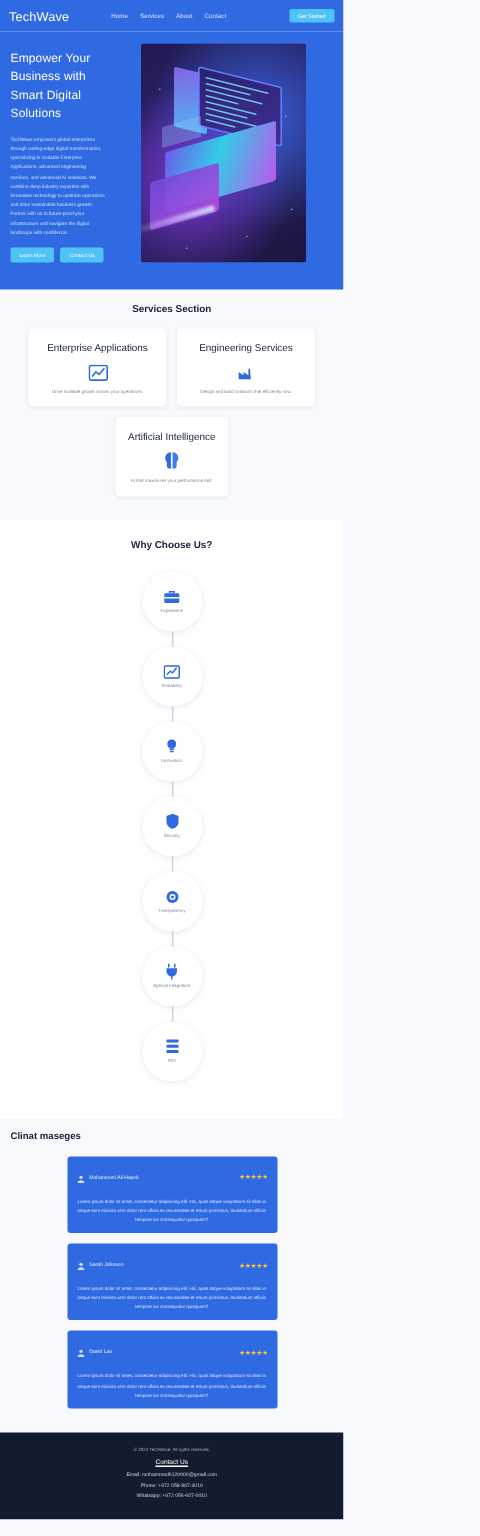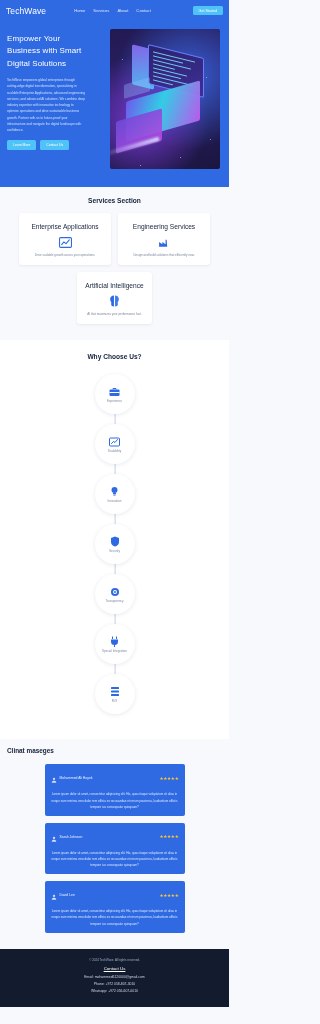--- a/index.html
+++ b/index.html
@@ -53,21 +53,21 @@
   }
 
   
   .hero {
     background:#2f6ae3;
     display:flex;
     padding:8px 0 18px 0;
     position:relative;
   }
   .hero-left {
-    width:110px;
+    width:94px;
     padding:4px 24px 0 7px;
   }
   .hero-title {
     color:#ffffff;
     font-size:8px;
     line-height:1.55;
     font-weight:400;
     letter-spacing:.1px;
   }
   .hero-copy {

